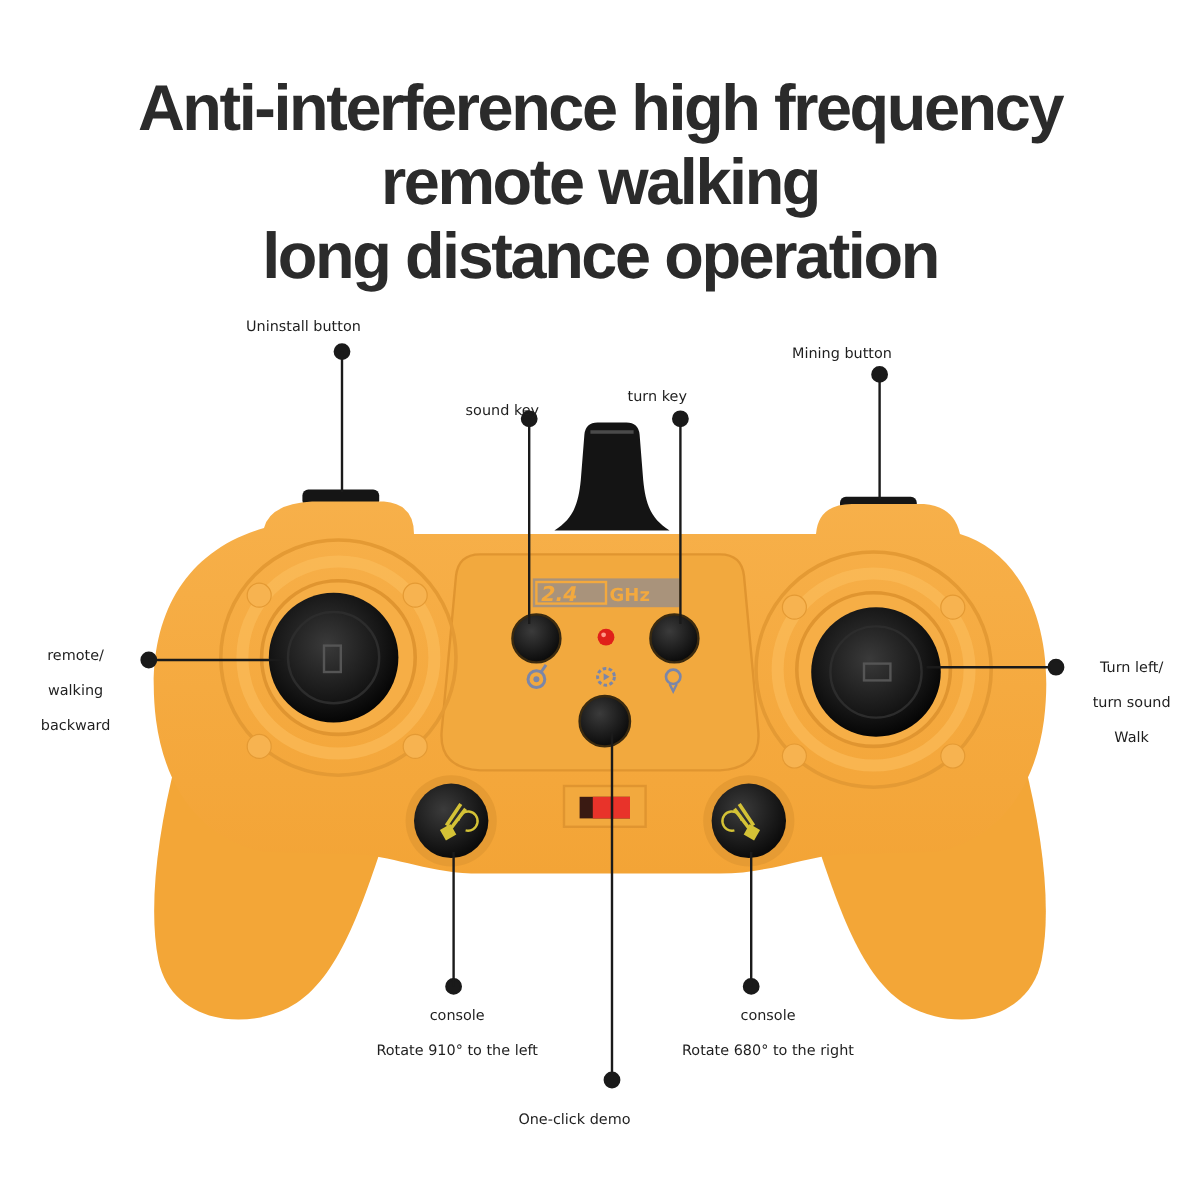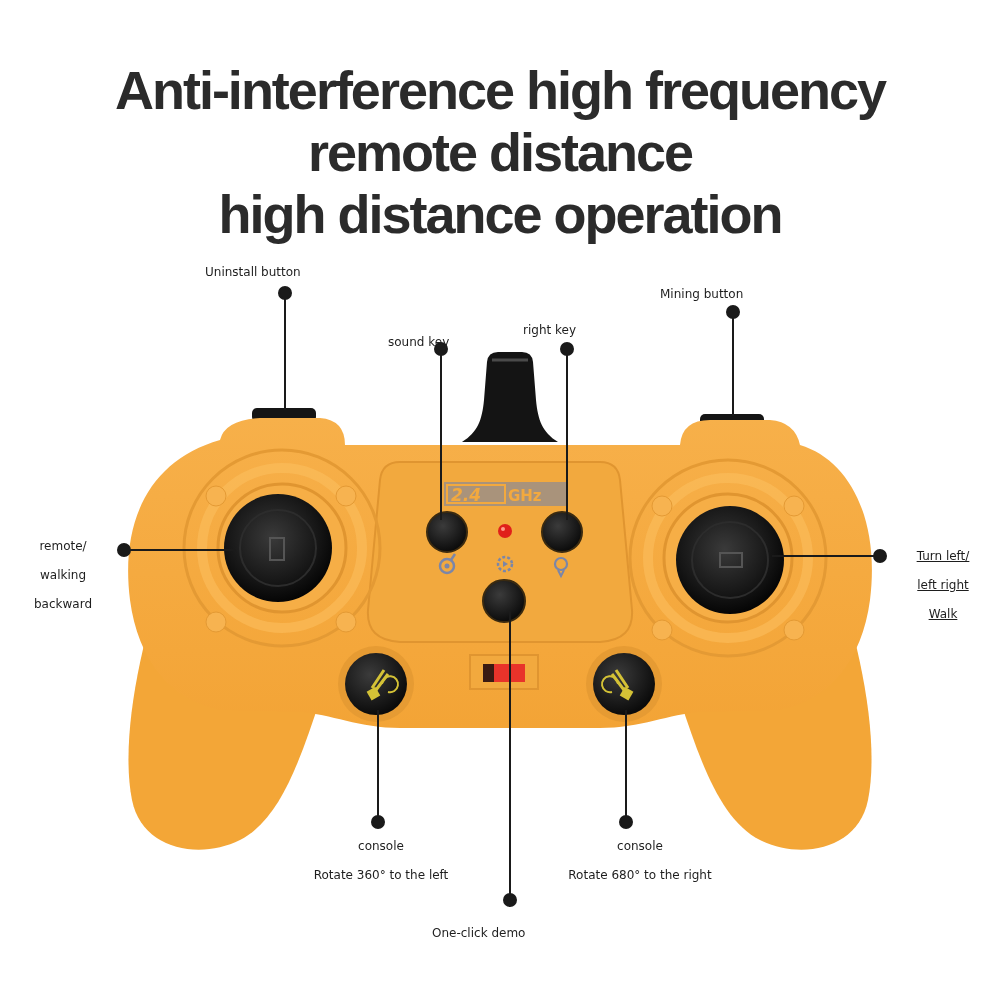--- a/index.html
+++ b/index.html
@@ -7,22 +7,22 @@
   .headline{position:absolute;left:0;top:24px;width:1000px;text-align:center;font-family:"Liberation Sans","DejaVu Sans",sans-serif;font-weight:bold;color:#2b2b2b;font-size:54px;line-height:62px;letter-spacing:-2px;margin-top:35px;}
   .headline div{white-space:nowrap;}
   .lbl{position:absolute;font-size:12px;line-height:29px;color:#1e1e1e;white-space:nowrap;text-align:center;}
   svg#pad{position:absolute;left:0;top:0;}
 </style>
 </head>
 <body>
 
 <div class="headline">
   <div>Anti-interference high frequency</div>
-  <div>remote distance</div>
-  <div>high distance operation</div>
+  <div>remote walking</div>
+  <div>long distance operation</div>
 </div>
 
 <svg id="pad" width="1000" height="1000" viewBox="0 0 1000 1000">
   <defs>
     <radialGradient id="stickG" cx="45%" cy="40%" r="60%">
       <stop offset="0%" stop-color="#3a3a3a"></stop>
       <stop offset="70%" stop-color="#161616"></stop>
       <stop offset="100%" stop-color="#050505"></stop>
     </radialGradient>
     <radialGradient id="btnG" cx="40%" cy="35%" r="65%">
@@ -156,37 +156,37 @@
     <circle cx="626" cy="822" r="6"></circle>
       <line x1="626" y1="710" x2="626" y2="822"></line>
     <circle cx="510" cy="900" r="6"></circle>
       <line x1="510" y1="610" x2="510" y2="900"></line>
   </g>
 </svg>
 
 <div class="lbl" style="left:205px;top:258px;">Uninstall button</div>
 <div class="lbl" style="left:660px;top:280px;">Mining button</div>
 <div class="lbl" style="left:388px;top:328px;">sound key</div>
-<div class="lbl" style="left:523px;top:316px;">right key</div>
+<div class="lbl" style="left:523px;top:316px;">turn key</div>
 
 <div class="lbl" style="left:8px;top:532px;width:110px;">
   <div>remote/</div>
   <div>walking</div>
   <div>backward</div>
 </div>
 
-<div class="lbl" style="left:888px;top:542px;width:110px;text-decoration:underline;">
+<div class="lbl" style="left:888px;top:542px;width:110px;">
   <div>Turn left/</div>
-  <div>left right</div>
+  <div>turn sound</div>
   <div>Walk</div>
 </div>
 
 <div class="lbl" style="left:272px;top:832px;width:218px;">
   <div>console</div>
-  <div>Rotate 360° to the left</div>
+  <div>Rotate 910° to the left</div>
 </div>
 
 <div class="lbl" style="left:524px;top:832px;width:232px;">
   <div>console</div>
   <div>Rotate 680° to the right</div>
 </div>
 
 <div class="lbl" style="left:432px;top:919px;">One-click demo</div>
 
 </body></html>

